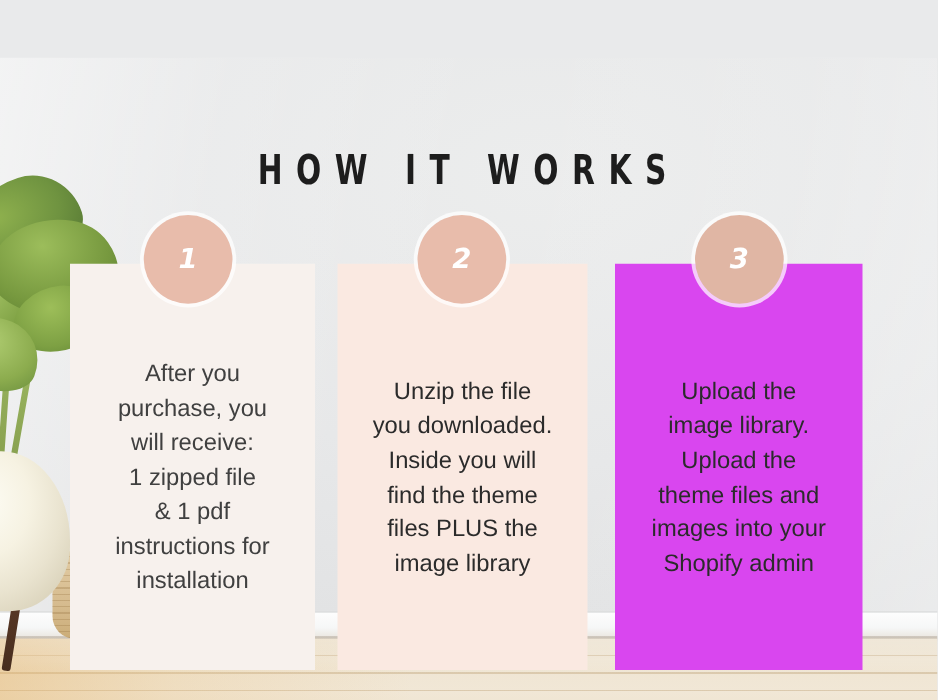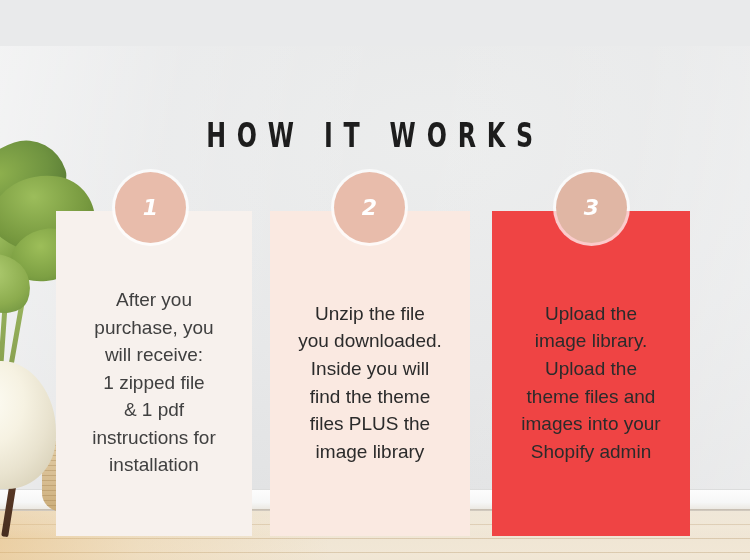--- a/index.html
+++ b/index.html
@@ -295,21 +295,21 @@
 installation</div>
   </div>
   <div class="card" id="card-2" style="background: rgb(250, 233, 225);">
     <div class="card-text" style="color: rgb(43, 43, 43);">Unzip the file
 you downloaded.
 Inside you will
 find the theme
 files PLUS the
 image library</div>
   </div>
-  <div class="card" id="card-3" style="background: #ef4444;">
+  <div class="card" id="card-3" style="background: #d946ef;">
     <div class="card-text" style="color: rgb(43, 43, 43);">Upload the
 image library.
 Upload the
 theme files and
 images into your
 Shopify admin</div>
   </div>
 
   <div class="badge" id="badge-1" style="background: rgb(232, 188, 171);">
     <span style="color: rgb(255, 255, 255);">1</span>

